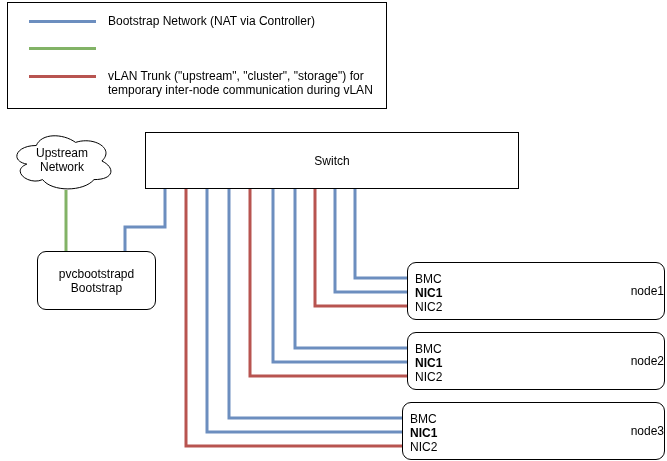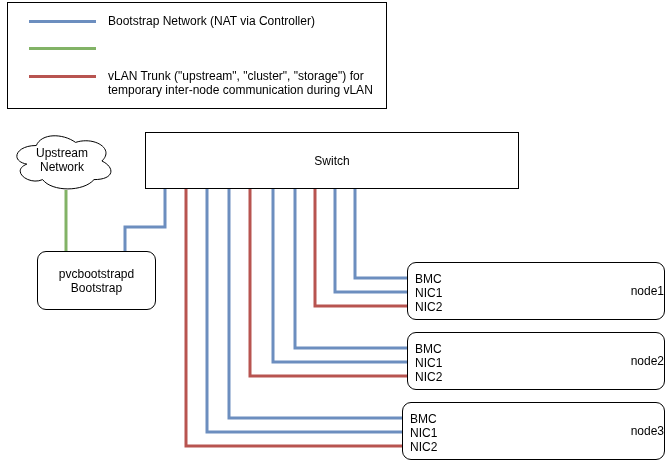--- a/index.html
+++ b/index.html
@@ -19,21 +19,21 @@
   .switch { left: 145px; top: 132px; width: 374px; height: 57px; display: flex; align-items: center; justify-content: center; }
 
   .controller { left: 37px; top: 251px; width: 119px; height: 59px; display: flex; flex-direction: column; align-items: center; justify-content: center; text-align: center; line-height: 14px; }
 
   .node { height: 58px; display: flex; align-items: center; justify-content: flex-end; }
   .node-1 { left: 407px; top: 262px; width: 258px; }
   .node-2 { left: 407px; top: 332px; width: 258px; }
   .node-3 { left: 402px; top: 402px; width: 263px; }
   .port { position: absolute; left: 7px; line-height: 14px; }
   .port-1 { top: 9px; }
-  .port-2 { top: 23px; }
+  .port-2 { top: 23px; font-weight: bold; }
   .port-3 { top: 37px; }
 </style>
 </head>
 <body>
 
 <div class="canvas">
 
   <svg class="edges" width="667" height="461" viewBox="0 0 667 461">
 
     <path d="M 36.3 145.5 C 15.3 145.5 10 161 26.8 164.1 C 10 170.9 28.9 185.8 42.6 179.6 C 52 192 83.5 192 94 179.6 C 115 179.6 115 167.2 101.9 161 C 115 148.6 94 136.2 75.6 142.4 C 62.5 133.1 41.5 133.1 36.3 145.5 Z" fill="#ffffff" stroke="#000000" stroke-width="1"></path>

